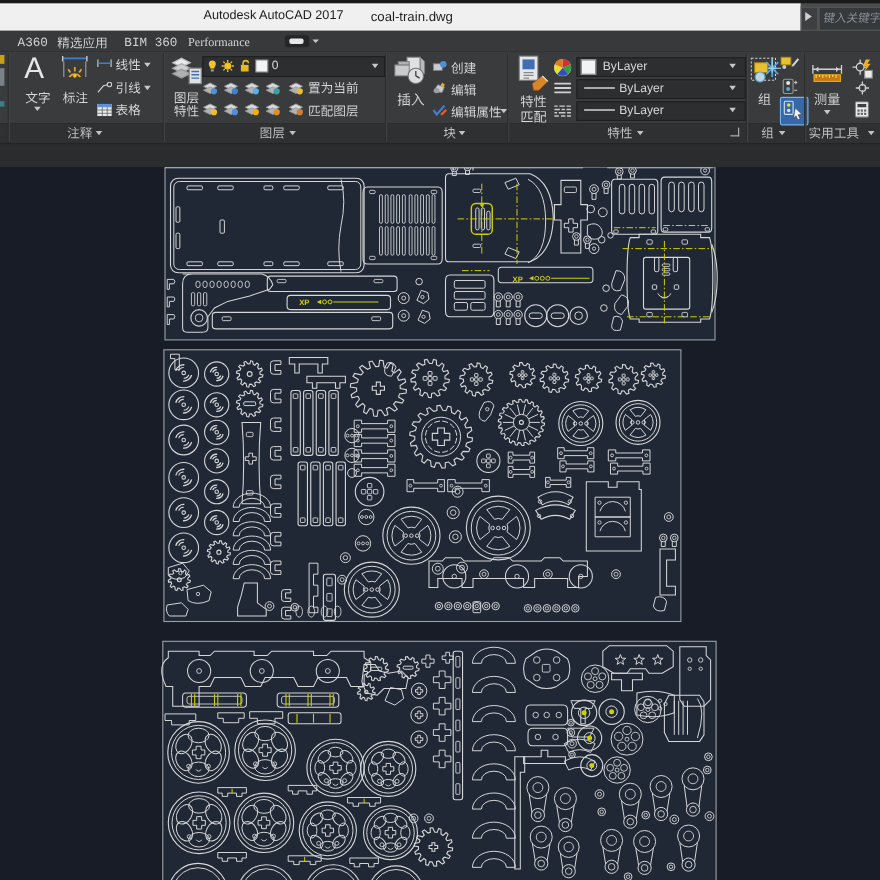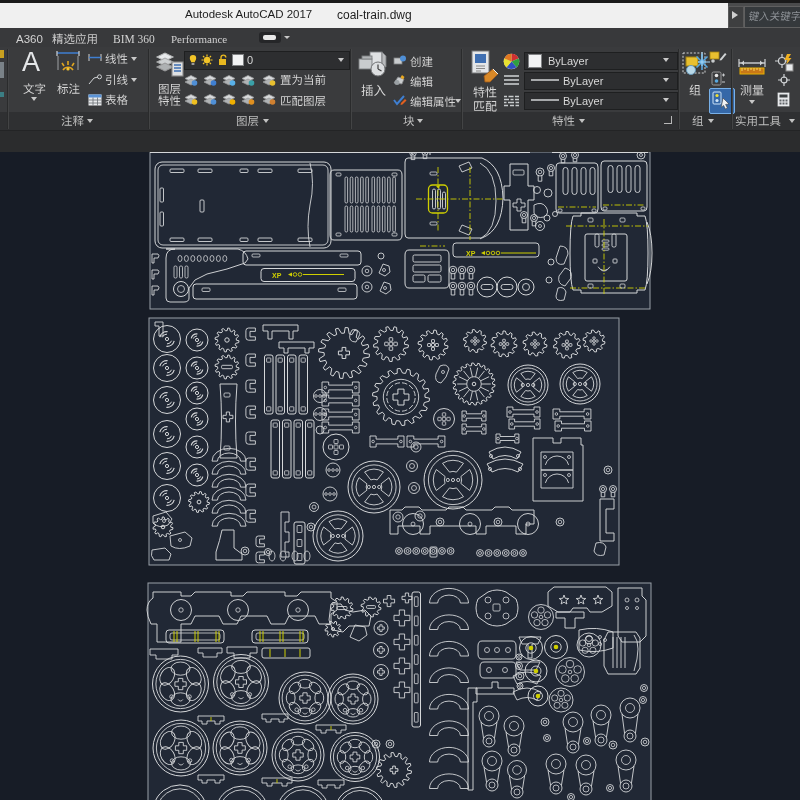--- a/index.html
+++ b/index.html
@@ -1000,25 +1000,25 @@
     <div style="position:absolute;left:185px;top:8px;color:#1e1e1e;font-size:11.5px;font-family:'Liberation Sans',sans-serif">Autodesk AutoCAD 2017</div>
     <div style="position:absolute;left:337px;top:8px;color:#1e1e1e;font-size:12px;font-family:'Liberation Sans',sans-serif">coal-train.dwg</div>
     <div style="position:absolute;left:728px;top:3px;width:72px;height:25px;background:#4a4b4c"></div>
     <div style="position:absolute;left:728px;top:6px;width:14px;height:20px;background:#3e3f40;border:1px solid #5a5a5a"></div>
     <div style="position:absolute;left:732px;top:11px;width:0;height:0;border-top:4px solid transparent;border-bottom:4px solid transparent;border-left:6px solid #cfcfcf"></div>
     <div style="position:absolute;left:744px;top:6px;width:56px;height:20px;background:#35393c;border:1px solid #606060"></div>
     <svg style="position:absolute;left:748px;top:9.0px;overflow:visible" width="84" height="14" viewBox="0 -11.0 84 14">
       <path d="M0.5355000000000001 -3.633V-2.919H1.7325000000000002V-0.8715C1.7325000000000002 -0.378 1.3860000000000001 -0.0105 1.2075 0.126C1.344 0.2625 1.554 0.546 1.6380000000000001 0.7140000000000001C1.7850000000000001 0.5145000000000001 2.037 0.3255 3.6750000000000003 -0.8190000000000001C3.591 -0.9450000000000001 3.486 -1.218 3.4335 -1.4175L2.4045 -0.7245V-2.919H3.5700000000000003V-3.633H2.4045V-5.061H3.4650000000000003V-5.7540000000000004H0.9660000000000001C1.218 -6.1005 1.449 -6.489000000000001 1.659 -6.9195H3.507V-7.644H1.9740000000000002C2.1105 -7.98 2.2365 -8.326500000000001 2.331 -8.673L1.6380000000000001 -8.8515C1.3545 -7.791 0.8610000000000001 -6.772500000000001 0.273 -6.090000000000001C0.42000000000000004 -5.9430000000000005 0.651 -5.607 0.7350000000000001 -5.46L0.9345000000000001 -5.712000000000001V-5.061H1.7325000000000002V-3.633ZM6.069 -7.990500000000001V-7.413H7.3185V-6.573H5.806500000000001V-5.964H7.3185V-5.1135H6.069V-4.5255H7.3185V-3.7275H6.0375000000000005V-3.108H7.3185V-2.2470000000000003H5.775V-1.6275000000000002H7.3185V-0.336H7.9485V-1.6275000000000002H9.891V-2.2470000000000003H7.9485V-3.108H9.66V-3.7275H7.9485V-4.5255H9.492V-5.964H10.1325V-6.573H9.492V-7.990500000000001H7.9485V-8.7885H7.3185V-7.990500000000001ZM7.9485 -5.964H8.904V-5.1135H7.9485ZM7.9485 -6.573V-7.413H8.904V-6.573ZM3.8535000000000004 -4.284000000000001C3.8535000000000004 -4.3365 3.927 -4.399500000000001 4.011 -4.4625H5.1240000000000006C5.04 -3.612 4.9035 -2.8665000000000003 4.7145 -2.226C4.557 -2.5935 4.41 -3.0135 4.2945 -3.507L3.7590000000000003 -3.2865C3.9480000000000004 -2.5515000000000003 4.179 -1.9425000000000001 4.4415000000000004 -1.449C4.095000000000001 -0.63 3.6225 -0.042 3.0345 0.336C3.1710000000000003 0.48300000000000004 3.3390000000000004 0.7245 3.4335 0.8925000000000001C4.0215000000000005 0.48300000000000004 4.494000000000001 -0.063 4.8615 -0.798C5.796 0.40950000000000003 7.0665000000000004 0.6930000000000001 8.515500000000001 0.6930000000000001H9.891C9.933 0.504 10.0275 0.189 10.1325 0.0105C9.786000000000001 0.021 8.8095 0.021 8.557500000000001 0.021C7.234500000000001 0.021 6.006 -0.24150000000000002 5.1450000000000005 -1.4595C5.481000000000001 -2.4045 5.7015 -3.591 5.796 -5.0925L5.407500000000001 -5.1450000000000005L5.292000000000001 -5.1345H4.6305000000000005C5.0715 -5.9430000000000005 5.5125 -6.982500000000001 5.8695 -8.022L5.4285000000000005 -8.316L5.218500000000001 -8.211H3.7065V-7.476000000000001H4.9665C4.662 -6.573 4.263 -5.7330000000000005 4.1160000000000005 -5.481000000000001C3.9480000000000004 -5.1555 3.7065 -4.872 3.528 -4.83C3.633 -4.6935 3.7905 -4.4205000000000005 3.8535000000000004 -4.284000000000001Z M13.5975 -7.9275C14.2905 -7.444500000000001 14.826 -6.8565000000000005 15.288 -6.205500000000001C14.6055 -3.213 13.293 -1.0815000000000001 10.9305 0.1365C11.1405 0.28350000000000003 11.508 0.609 11.655 0.7665000000000001C13.7865 -0.47250000000000003 15.130500000000001 -2.4045 15.9285 -5.1555C17.0835 -3.0345 17.829 -0.609 20.2335 0.7350000000000001C20.2755 0.48300000000000004 20.485500000000002 0.063 20.622 -0.1575C17.125500000000002 -2.2470000000000003 17.4405 -6.195 14.0805 -8.5995Z M23.352 -8.3895C23.7825 -7.833 24.2235 -7.0875 24.402 -6.583500000000001H22.3545V-5.796H25.8405V-4.515000000000001C25.8405 -4.3260000000000005 25.83 -4.1265 25.8195 -3.927H21.714V-3.1500000000000004H25.662C25.326 -2.016 24.3285 -0.8085 21.504 0.1365C21.714 0.315 21.9765 0.651 22.071 0.8295C24.78 -0.1155 25.935000000000002 -1.3335000000000001 26.4075 -2.5515000000000003C27.2895 -0.924 28.6545 0.2205 30.5235 0.777C30.6495 0.5355000000000001 30.891 0.189 31.08 0.0105C29.1585 -0.462 27.72 -1.596 26.9325 -3.1500000000000004H30.817500000000003V-3.927H26.712L26.733 -4.5045V-5.796H30.250500000000002V-6.583500000000001H28.1715C28.549500000000002 -7.1505 28.9695 -7.8645000000000005 29.316000000000003 -8.4945L28.4655 -8.778C28.203 -8.127 27.72 -7.213500000000001 27.3 -6.583500000000001H24.423000000000002L25.116 -6.9615C24.9165 -7.455 24.465 -8.190000000000001 24.0135 -8.7255Z M32.0355 -3.633V-2.919H33.2325V-0.8715C33.2325 -0.378 32.886 -0.0105 32.7075 0.126C32.844 0.2625 33.054 0.546 33.138 0.7140000000000001C33.285 0.5145000000000001 33.537 0.3255 35.175 -0.8190000000000001C35.091 -0.9450000000000001 34.986 -1.218 34.9335 -1.4175L33.9045 -0.7245V-2.919H35.07V-3.633H33.9045V-5.061H34.965V-5.7540000000000004H32.466C32.718 -6.1005 32.949 -6.489000000000001 33.159 -6.9195H35.007V-7.644H33.474000000000004C33.6105 -7.98 33.7365 -8.326500000000001 33.831 -8.673L33.138 -8.8515C32.8545 -7.791 32.361 -6.772500000000001 31.773 -6.090000000000001C31.92 -5.9430000000000005 32.151 -5.607 32.235 -5.46L32.4345 -5.712000000000001V-5.061H33.2325V-3.633ZM37.569 -7.990500000000001V-7.413H38.8185V-6.573H37.3065V-5.964H38.8185V-5.1135H37.569V-4.5255H38.8185V-3.7275H37.5375V-3.108H38.8185V-2.2470000000000003H37.275V-1.6275000000000002H38.8185V-0.336H39.4485V-1.6275000000000002H41.391V-2.2470000000000003H39.4485V-3.108H41.16V-3.7275H39.4485V-4.5255H40.992000000000004V-5.964H41.6325V-6.573H40.992000000000004V-7.990500000000001H39.4485V-8.7885H38.8185V-7.990500000000001ZM39.4485 -5.964H40.403999999999996V-5.1135H39.4485ZM39.4485 -6.573V-7.413H40.403999999999996V-6.573ZM35.3535 -4.284000000000001C35.3535 -4.3365 35.427 -4.399500000000001 35.511 -4.4625H36.624C36.54 -3.612 36.4035 -2.8665000000000003 36.2145 -2.226C36.057 -2.5935 35.91 -3.0135 35.7945 -3.507L35.259 -3.2865C35.448 -2.5515000000000003 35.679 -1.9425000000000001 35.9415 -1.449C35.595 -0.63 35.1225 -0.042 34.5345 0.336C34.671 0.48300000000000004 34.839 0.7245 34.9335 0.8925000000000001C35.5215 0.48300000000000004 35.994 -0.063 36.3615 -0.798C37.296 0.40950000000000003 38.5665 0.6930000000000001 40.0155 0.6930000000000001H41.391C41.433 0.504 41.5275 0.189 41.6325 0.0105C41.286 0.021 40.3095 0.021 40.057500000000005 0.021C38.7345 0.021 37.506 -0.24150000000000002 36.645 -1.4595C36.981 -2.4045 37.2015 -3.591 37.296 -5.0925L36.9075 -5.1450000000000005L36.792 -5.1345H36.1305C36.5715 -5.9430000000000005 37.0125 -6.982500000000001 37.3695 -8.022L36.9285 -8.316L36.7185 -8.211H35.2065V-7.476000000000001H36.466499999999996C36.162 -6.573 35.763 -5.7330000000000005 35.616 -5.481000000000001C35.448 -5.1555 35.2065 -4.872 35.028 -4.83C35.133 -4.6935 35.2905 -4.4205000000000005 35.3535 -4.284000000000001Z M46.83 -3.8115V-3.1500000000000004H42.7245V-2.394H46.83V-0.14700000000000002C46.83 0.0 46.7775 0.052500000000000005 46.5885 0.063C46.3995 0.063 45.717 0.063 45.0135 0.042C45.15 0.252 45.297 0.609 45.3495 0.8295C46.242 0.8295 46.798500000000004 0.8190000000000001 47.166 0.7035C47.544 0.5670000000000001 47.6595 0.336 47.6595 -0.126V-2.394H51.765V-3.1500000000000004H47.6595V-3.5385000000000004C48.5835 -4.032 49.5285 -4.746 50.179500000000004 -5.418L49.644 -5.827500000000001L49.4655 -5.785500000000001H44.4465V-5.04H48.667500000000004C48.132 -4.578 47.4495 -4.1160000000000005 46.83 -3.8115ZM46.452 -8.652000000000001C46.6515 -8.379000000000001 46.851 -8.0325 46.9875 -7.728000000000001H42.84V-5.5545H43.617V-6.972H50.8515V-5.5545H51.66V-7.728000000000001H47.911500000000004C47.7645 -8.0745 47.4915 -8.547 47.2185 -8.893500000000001Z M59.766 -8.3055C60.4065 -7.990500000000001 61.1835 -7.5075 61.5615 -7.1505L62.0445 -7.6965C61.656 -8.0535 60.8685 -8.515500000000001 60.228 -8.7885ZM53.151 -0.6930000000000001 53.3085 0.1155C54.5265 -0.14700000000000002 56.2485 -0.525 57.8655 -0.882L57.8025 -1.6275000000000002C56.091 -1.2705000000000002 54.2955 -0.903 53.151 -0.6930000000000001ZM54.5475 -4.746H56.6895V-2.919H54.5475ZM53.8125 -5.439V-2.2365H57.456V-5.439ZM53.214 -7.140000000000001V-6.363H58.3905C58.5165 -4.6515 58.758 -3.0765000000000002 59.136 -1.8375000000000001C58.4325 -0.9870000000000001 57.582 -0.29400000000000004 56.6055 0.231C56.784 0.378 57.0885 0.6825 57.2145 0.8400000000000001C58.044 0.34650000000000003 58.789500000000004 -0.2625 59.4405 -0.9870000000000001C59.913 0.1575 60.543 0.8505 61.3515 0.8505C62.16 0.8505 62.454 0.3255 62.601 -1.4805000000000001C62.3805 -1.5645 62.0865 -1.743 61.908 -1.9320000000000002C61.845 -0.525 61.719 0.0315 61.425 0.0315C60.9 0.0315 60.4275 -0.6195 60.0495 -1.7220000000000002C60.8265 -2.7615000000000003 61.4565 -4.000500000000001 61.9185 -5.418L61.131 -5.607C60.795 -4.515000000000001 60.333 -3.5385000000000004 59.766 -2.6775C59.5035 -3.7065 59.3145 -4.9665 59.22 -6.363H62.328V-7.140000000000001H59.167500000000004C59.1465 -7.6755 59.136 -8.232000000000001 59.136 -8.799000000000001H58.296C58.296 -8.2425 58.317 -7.686000000000001 58.3485 -7.140000000000001Z M67.6725 -8.358V-7.633500000000001H72.9645V-8.358ZM68.3025 -2.583C68.607 -1.9005 68.9115 -0.9870000000000001 69.01650000000001 -0.399L69.72 -0.5880000000000001C69.615 -1.1760000000000002 69.2895 -2.079 68.9535 -2.7615000000000003ZM68.7435 -5.796H71.7885V-3.8955H68.7435ZM68.0085 -6.510000000000001V-3.1815H72.555V-6.510000000000001ZM71.4735 -2.835C71.2635 -2.037 70.8645 -0.9555 70.518 -0.2205H67.2315V0.5145000000000001H73.0695V-0.2205H71.274C71.61 -0.9135000000000001 71.967 -1.8585 72.2715 -2.6565000000000003ZM64.386 -8.8095C64.218 -7.5495 63.9135 -6.2895 63.4095 -5.4705C63.588 -5.376 63.903 -5.166 64.029 -5.0505C64.2915 -5.502000000000001 64.512 -6.069 64.6905 -6.6885H65.268V-5.061L65.2575 -4.641H63.4515V-3.927H65.226C65.1 -2.5620000000000003 64.6905 -1.0290000000000001 63.3885 0.126C63.5355 0.231 63.8295 0.504 63.9345 0.6615000000000001C64.848 -0.1575 65.373 -1.2075 65.667 -2.2575000000000003C66.0765 -1.6695000000000002 66.6225 -0.8505 66.864 -0.42000000000000004L67.389 -1.0710000000000002C67.1685 -1.3860000000000001 66.234 -2.6565000000000003 65.856 -3.1185C65.898 -3.3915 65.9295 -3.6645000000000003 65.9505 -3.927H67.4415V-4.641H65.9925L66.003 -5.0505V-6.6885H67.305V-7.402500000000001H64.87950000000001C64.974 -7.822500000000001 65.0475 -8.253 65.1105 -8.6835Z M74.529 -8.0535C75.096 -7.5600000000000005 75.7785 -6.8565000000000005 76.1145 -6.405L76.65 -6.972C76.3245 -7.402500000000001 75.6 -8.064 75.033 -8.5365ZM77.6055 -6.5520000000000005V-5.8695H78.96C78.8445 -5.355 78.7185 -4.851 78.603 -4.431H76.86V-3.717H83.559V-4.431H82.32C82.404 -5.103000000000001 82.488 -5.880000000000001 82.53 -6.5415L81.9735 -6.594L81.8475 -6.5520000000000005H79.905L80.157 -7.7385H83.202V-8.442H77.2275V-7.7385H79.3485L79.107 -6.5520000000000005ZM79.422 -4.431 79.758 -5.8695H81.7215C81.69 -5.4285000000000005 81.6375 -4.9035 81.5745 -4.431ZM77.7315 -2.8455000000000004V0.8400000000000001H78.4875V0.43050000000000005H82.068V0.8085H82.845V-2.8455000000000004ZM78.4875 -0.2625V-2.1420000000000003H82.068V-0.2625ZM75.453 0.525C75.6105 0.3255 75.8835 0.1155 77.637 -1.1025C77.574 -1.26 77.469 -1.5645 77.427 -1.764L76.167 -0.9345000000000001V-5.5335H73.9725V-4.767H75.432V-0.9555C75.432 -0.525 75.2115 -0.28350000000000003 75.054 -0.17850000000000002C75.1905 -0.0105 75.39 0.336 75.453 0.525Z" fill="#8f9398" transform="skewX(-10)"></path>
     </svg>
     <div style="position:absolute;left:0;top:28px;width:800px;height:19px;background:#38393b"></div>
-    <div style="position:absolute;left:16px;top:33px;color:#d2d2d2;font-size:11.5px;font-family:Liberation Sans, sans-serif">A360</div>
+    <div style="position:absolute;left:16px;top:33px;color:#d2d2d2;font-size:11.5px;font-family:Liberation Mono, monospace">A360</div>
     <svg style="position:absolute;left:52px;top:30.9px;overflow:visible" width="46" height="16" viewBox="0 -12.1 46 16">
       <path d="M0.5865 -8.763C0.8855 -7.9695 1.1615 -6.923 1.219 -6.2444999999999995L1.8515 -6.394C1.771 -7.084 1.5065 -8.119 1.1844999999999999 -8.9125ZM3.772 -8.958499999999999C3.6225 -8.188 3.289 -7.061 3.036 -6.3825L3.5765 -6.21C3.864 -6.854 4.2205 -7.9235 4.4965 -8.7745ZM0.4715 -5.796V-4.991H1.955C1.5985 -3.726 0.9545 -2.208 0.345 -1.3915C0.483 -1.1615 0.713 -0.782 0.7935 -0.5175C1.265 -1.196 1.7249999999999999 -2.277 2.093 -3.381V0.897H2.8865V-3.6685C3.2315 -3.059 3.634 -2.3115 3.795 -1.9204999999999999L4.3815 -2.576C4.1514999999999995 -2.944 3.1854999999999998 -4.3815 2.8865 -4.7379999999999995V-4.991H4.1745V-5.796H2.8865V-9.6255H2.093V-5.796ZM7.314 -9.66V-8.7285H4.899V-8.0615H7.314V-7.3485H5.1865V-6.716H7.314V-5.9455H4.577V-5.267H11.04V-5.9455H8.1305V-6.716H10.488V-7.3485H8.1305V-8.0615H10.741V-8.7285H8.1305V-9.66ZM9.4645 -3.9215V-3.059H6.118V-3.9215ZM5.29 -4.577V0.9085H6.118V-0.966H9.4645V0.023C9.4645 0.1495 9.4185 0.1955 9.269 0.1955C9.131 0.207 8.6595 0.207 8.1305 0.184C8.2455 0.391 8.349 0.69 8.3835 0.9085C9.108 0.9085 9.5795 0.897 9.89 0.782C10.189 0.6555 10.269499999999999 0.4485 10.269499999999999 0.023V-4.577ZM6.118 -2.438H9.4645V-1.5755H6.118Z M12.2015 -8.7975C12.868500000000001 -8.234 13.650500000000001 -7.429 13.984 -6.8655L14.697 -7.406C14.329 -7.958 13.535499999999999 -8.74 12.857 -9.269ZM16.628999999999998 -9.315C16.353 -8.2915 15.870000000000001 -7.2795 15.249 -6.601C15.456 -6.4975 15.824 -6.2675 15.985 -6.141C16.2495 -6.463 16.502499999999998 -6.8655 16.7325 -7.314H18.4345V-5.635H15.18V-4.8645H17.261499999999998C17.066 -3.358 16.5945 -2.2655 14.8695 -1.656C15.0535 -1.4949999999999999 15.3065 -1.173 15.3985 -0.9545C17.3305 -1.7135 17.9055 -3.036 18.124 -4.8645H19.3085V-2.1965C19.3085 -1.3225 19.503999999999998 -1.0695 20.366500000000002 -1.0695C20.539 -1.0695 21.320999999999998 -1.0695 21.493499999999997 -1.0695C22.218 -1.0695 22.448 -1.4375 22.5285 -2.898C22.287 -2.9555 21.930500000000002 -3.082 21.7695 -3.243C21.735 -2.0355 21.689 -1.8745 21.4015 -1.8745C21.240499999999997 -1.8745 20.608 -1.8745 20.493000000000002 -1.8745C20.194 -1.8745 20.1595 -1.909 20.1595 -2.1965V-4.8645H22.436500000000002V-5.635H19.297V-7.314H21.9535V-8.0615H19.297V-9.613999999999999H18.4345V-8.0615H17.0775C17.227 -8.4065 17.3535 -8.7745 17.457 -9.1425ZM14.3865 -5.244H12.144V-4.439H13.5585V-0.9545C13.064 -0.7245 12.535 -0.3105 12.0175 0.1725L12.5925 0.9199999999999999C13.248 0.207 13.869 -0.391 14.2945 -0.391C14.5475 -0.391 14.904 -0.057499999999999996 15.3525 0.2185C16.1115 0.667 17.066 0.782 18.4 0.782C19.527 0.782 21.4705 0.7245 22.3675 0.667C22.378999999999998 0.414 22.517 -0.0115 22.609 -0.22999999999999998C21.4705 -0.11499999999999999 19.7225 -0.0345 18.4115 -0.0345C17.1925 -0.0345 16.2265 -0.1035 15.5135 -0.529C14.961500000000001 -0.851 14.697 -1.127 14.3865 -1.15Z M26.036 -5.635C26.5075 -4.393 27.0595 -2.7485 27.278 -1.679L28.0945 -2.0125C27.8415 -3.082 27.2895 -4.6805 26.7835 -5.9455ZM28.5315 -6.279C28.8995 -5.0255 29.325 -3.3925 29.486 -2.323L30.314 -2.576C30.1415 -3.6454999999999997 29.716 -5.244 29.3135 -6.4975ZM28.381999999999998 -9.522C28.6005 -9.1195 28.8305 -8.5905 28.991500000000002 -8.176499999999999H24.3915V-5.037C24.3915 -3.404 24.311 -1.1155 23.414 0.5175C23.621 0.598 24.012 0.851 24.173000000000002 1.0005C25.116 -0.713 25.2655 -3.289 25.2655 -5.037V-7.359999999999999H33.833V-8.176499999999999H29.969C29.819499999999998 -8.5905 29.4975 -9.246 29.2215 -9.752ZM25.4035 -0.4485V0.3795H33.9825V-0.4485H30.866C31.924 -2.231 32.775 -4.324 33.327 -6.233L32.4185 -6.5665C31.9815 -4.577 31.096 -2.231 29.9805 -0.4485Z M36.2595 -8.855V-4.6805C36.2595 -3.059 36.1445 -1.0235 34.868 0.414C35.0635 0.5175 35.4085 0.8049999999999999 35.535 0.9775C36.4205 0.0 36.8115 -1.3225 36.984 -2.6105H39.8705V0.8165H40.7445V-2.6105H43.8495V-0.253C43.8495 -0.046 43.769 0.023 43.539 0.0345C43.320499999999996 0.046 42.5385 0.057499999999999996 41.7335 0.023C41.8485 0.253 41.9865 0.6325 42.0325 0.851C43.1135 0.8624999999999999 43.7805 0.851 44.1715 0.713C44.5625 0.575 44.7005 0.3105 44.7005 -0.253V-8.855ZM37.1105 -8.027H39.8705V-6.1754999999999995H37.1105ZM43.8495 -8.027V-6.1754999999999995H40.7445V-8.027ZM37.1105 -5.359H39.8705V-3.427H37.0645C37.099 -3.864 37.1105 -4.2895 37.1105 -4.6805ZM43.8495 -5.359V-3.427H40.7445V-5.359Z" fill="#d2d2d2"></path>
     </svg>
-    <div style="position:absolute;left:113px;top:33px;color:#d2d2d2;font-size:11.5px;font-family:Liberation Serif, serif">BIM 360</div>
+    <div style="position:absolute;left:113px;top:33px;color:#d2d2d2;font-size:11.5px;font-family:Liberation Mono, monospace">BIM 360</div>
     <div style="position:absolute;left:171px;top:33px;color:#d2d2d2;font-size:11px;font-family:Liberation Serif, serif">Performance</div>
     <div style="position:absolute;left:259px;top:32px;width:22px;height:11px;background:#252628;border-radius:3px"></div>
     <div style="position:absolute;left:263px;top:35px;width:13px;height:5px;background:#e8e8e8;border-radius:2px"></div>
     <div style="position:absolute;left:284px;top:36px;width:0;height:0;border-left:3.0px solid transparent;border-right:3.0px solid transparent;border-top:3px solid #c8c8c8"></div>
     <div style="position:absolute;left:0;top:47px;width:800px;height:65px;background:#3a3b3d"></div>
     <div style="position:absolute;left:0;top:112px;width:800px;height:19px;background:#2f3032"></div>
     <div style="position:absolute;left:0;top:130px;width:800px;height:21px;background:#2b2c2d;border-top:1px solid #232425"></div>
     <div style="position:absolute;left:0;top:50px;width:4px;height:8px;background:#c8a020"></div>
     <div style="position:absolute;left:0;top:62px;width:4px;height:16px;background:#7a8288"></div>
     <div style="position:absolute;left:0;top:92px;width:4px;height:5px;background:#3b7e84"></div>

